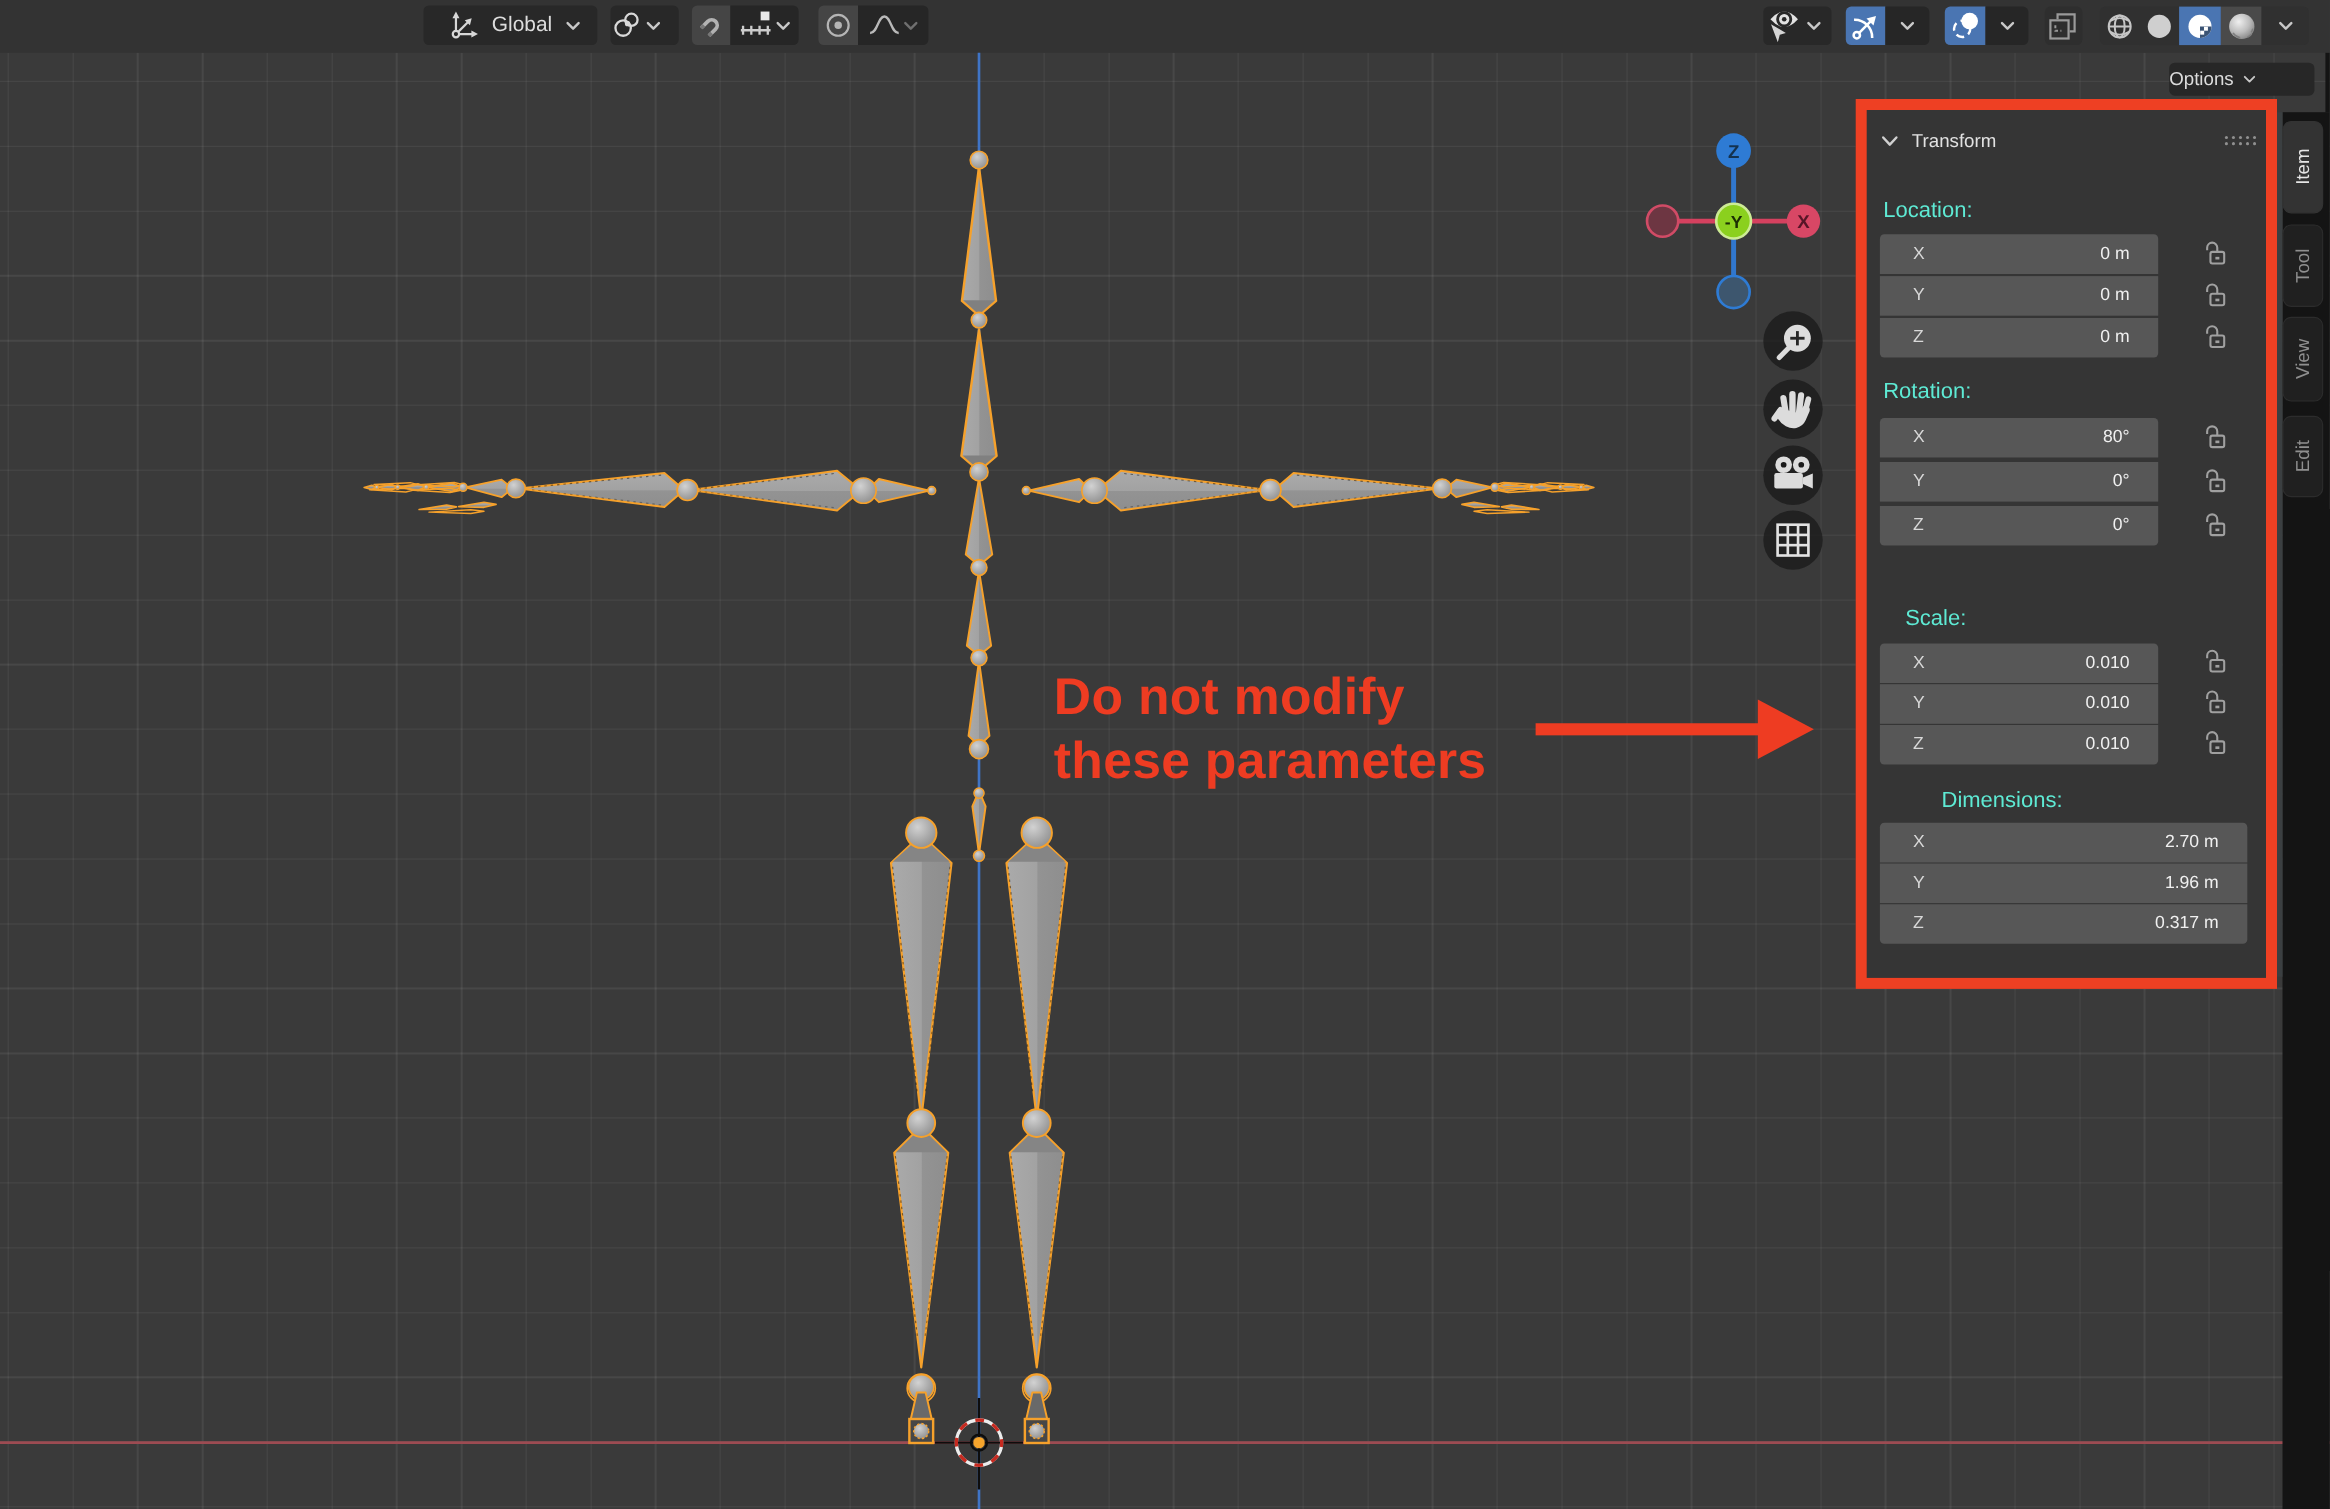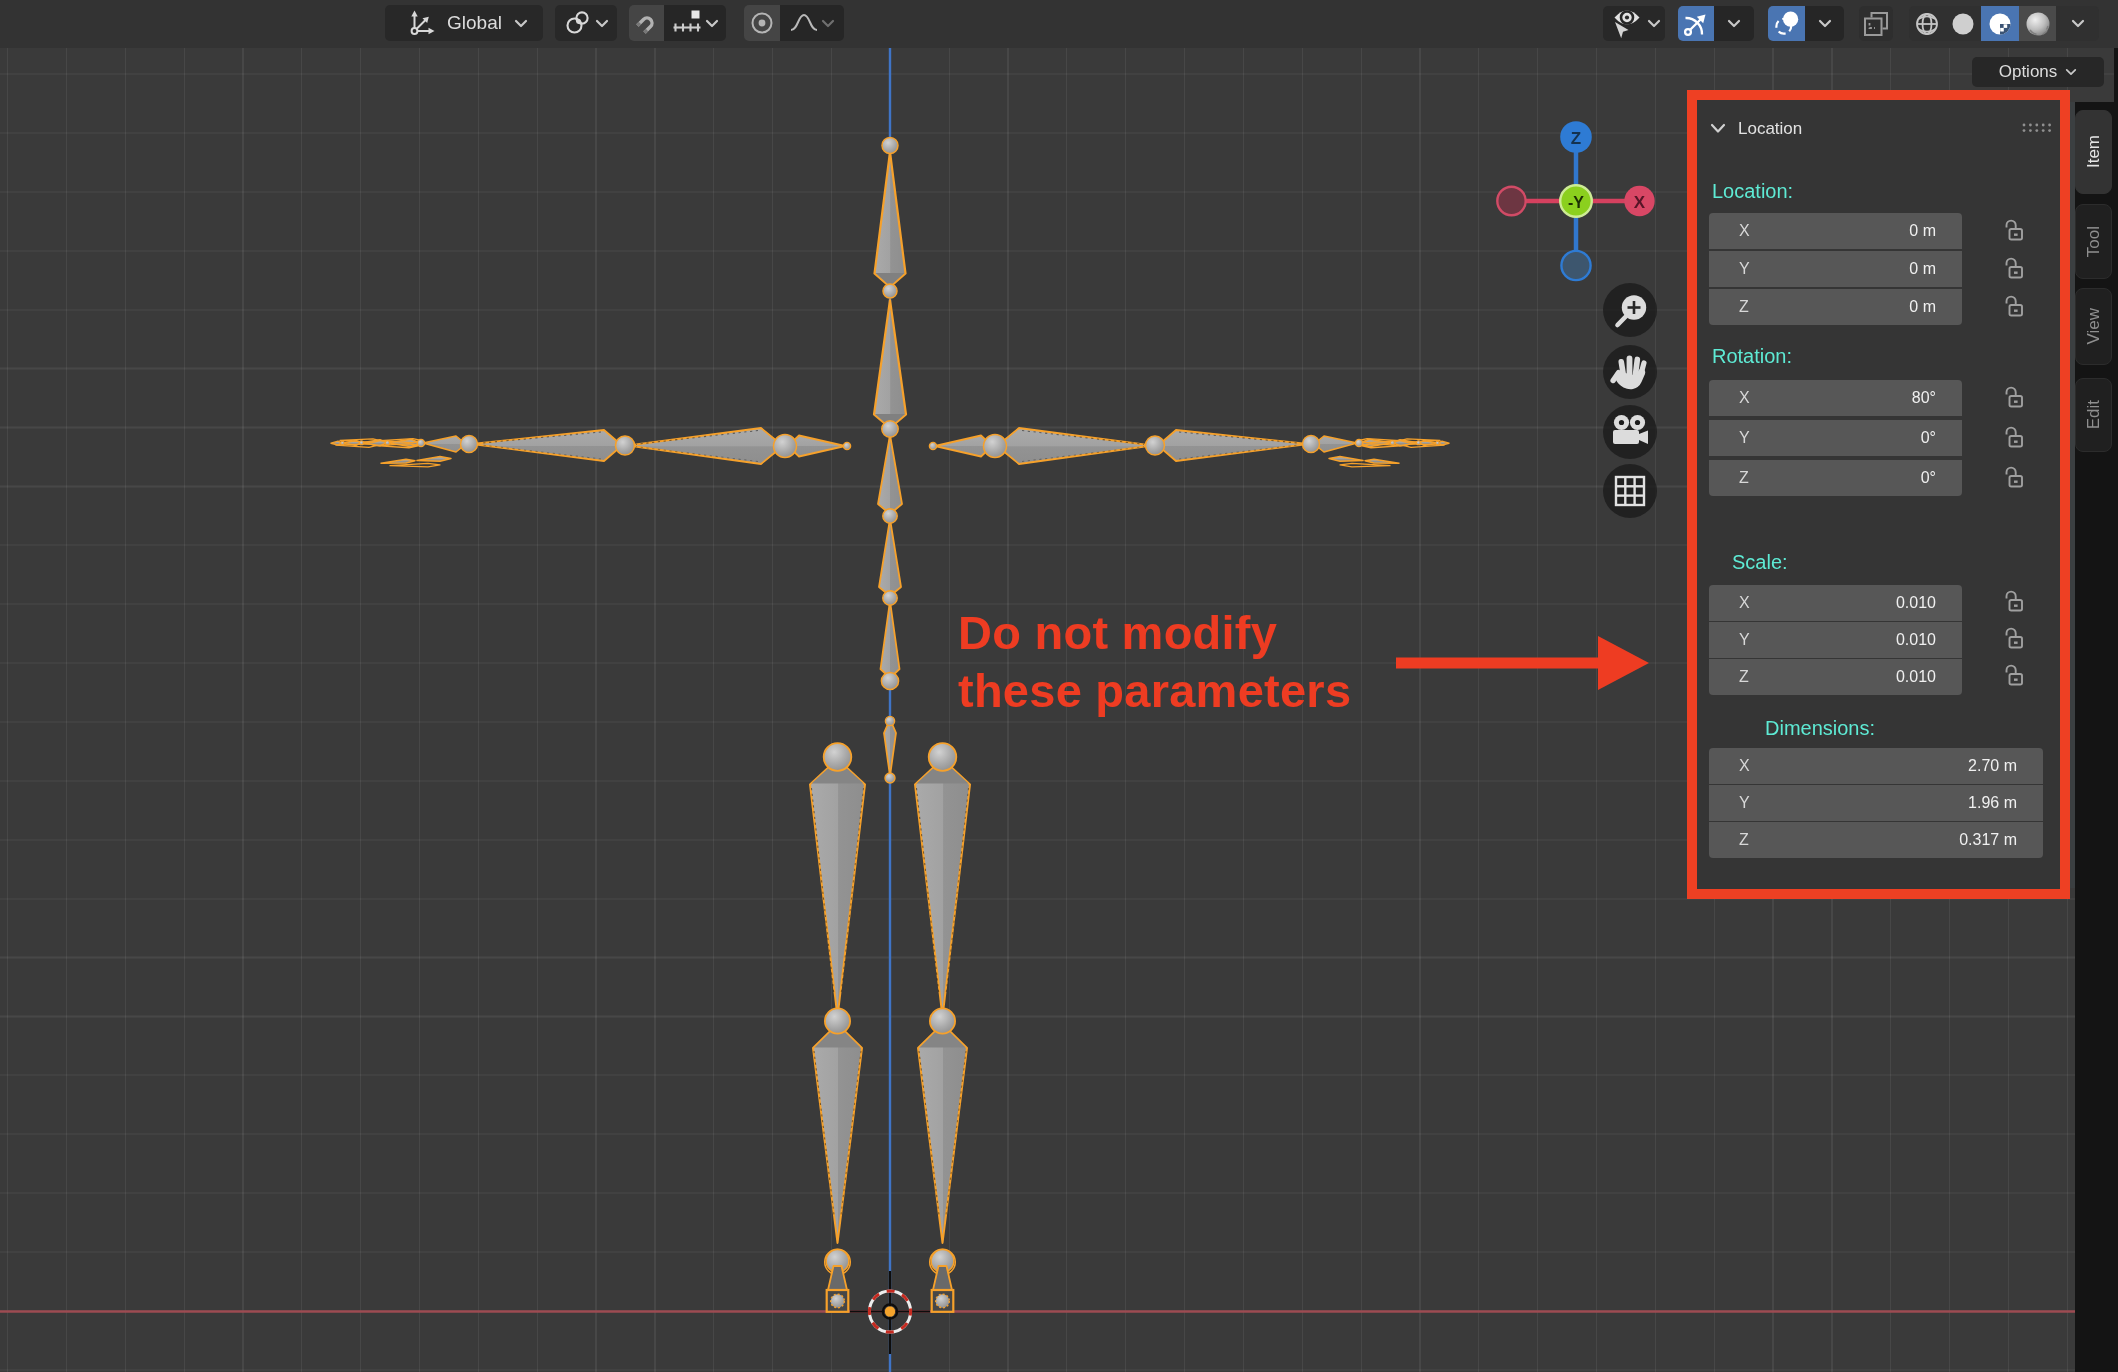--- a/index.html
+++ b/index.html
@@ -7,21 +7,21 @@
     font-family:"Liberation Sans", sans-serif; }
   .abs { position:absolute; }
   #stage { position:relative; width:2118px; height:1372px; }
   #band { left:0; top:0; width:2118px; height:48px; background:#333333; }
   #vp { left:0; top:48px; width:2118px; height:1324px; background:
     repeating-linear-gradient(to right, rgba(255,255,255,0.068) 0 1.2px, transparent 1.2px 58.85px),
     repeating-linear-gradient(to bottom, rgba(255,255,255,0.068) 0 1.2px, transparent 1.2px 58.9px);
     background-position: 7px 25.5px; }
   #mainsvg { left:0; top:0; }
   .btn { position:absolute; background:#282828; border-radius:5px;
-    display:flex; align-items:center; justify-content:center; }
+    display:flex; align-items:center; justify-content:flex-start; }
   .seg { position:absolute; display:flex; align-items:center; justify-content:center; }
   .btxt { color:#dcdcdc; font-size:19px; }
   
   #redbox { left:1687px; top:90px; width:383px; height:809px; background:#353535;
      border:10.3px solid #ee4023; }
   .plabel { position:absolute; color:#5eead4; font-size:20px; }
   .field { position:absolute; left:1709px; width:253px; height:36px; background:#575757;
     display:flex; align-items:center; justify-content:space-between;
     padding:0 26px 0 30px; font-size:16px; }
   .field .k { color:#d8d8d8; } .field .v { color:#f0f0f0; }
@@ -390,21 +390,21 @@
 <div class="btn" style="left:1972px;top:57px;width:132px;height:30px;background:#272727">
       <span style="color:#dcdcdc;font-size:17px;margin-right:8px">Options</span>
       <svg width="12" height="8" viewBox="0 0 14 9">
         <path d="M2,2 L7,7 L12,2" fill="none" stroke="#c8c8c8" stroke-width="2" stroke-linecap="round" stroke-linejoin="round"></path>
       </svg>
     </div>
   <div class="abs" id="redbox"></div>
 <svg class="abs" style="left:1710px;top:122px" width="16" height="12" viewBox="0 0 16 12">
       <path d="M2,3 L8,9.5 L14,3" fill="none" stroke="#d0d0d0" stroke-width="2.2" stroke-linecap="round" stroke-linejoin="round"></path>
     </svg>
-<div class="plabel" style="left:1738px;top:119px;font-size:17px;color:#e2e2e2">Location</div>
+<div class="plabel" style="left:1738px;top:119px;font-size:17px;color:#e2e2e2">Transform</div>
 <svg class="abs" style="left:2021px;top:122px" width="30" height="12" viewBox="0 0 30 12">
       <circle cx="3.0" cy="3.0" r="1.4" fill="#909090"></circle>
       <circle cx="9.4" cy="3.0" r="1.4" fill="#909090"></circle>
       <circle cx="15.8" cy="3.0" r="1.4" fill="#909090"></circle>
       <circle cx="22.200000000000003" cy="3.0" r="1.4" fill="#909090"></circle>
       <circle cx="28.6" cy="3.0" r="1.4" fill="#909090"></circle>
       <circle cx="3.0" cy="8.6" r="1.4" fill="#909090"></circle>
       <circle cx="9.4" cy="8.6" r="1.4" fill="#909090"></circle>
       <circle cx="15.8" cy="8.6" r="1.4" fill="#909090"></circle>
       <circle cx="22.200000000000003" cy="8.6" r="1.4" fill="#909090"></circle>

